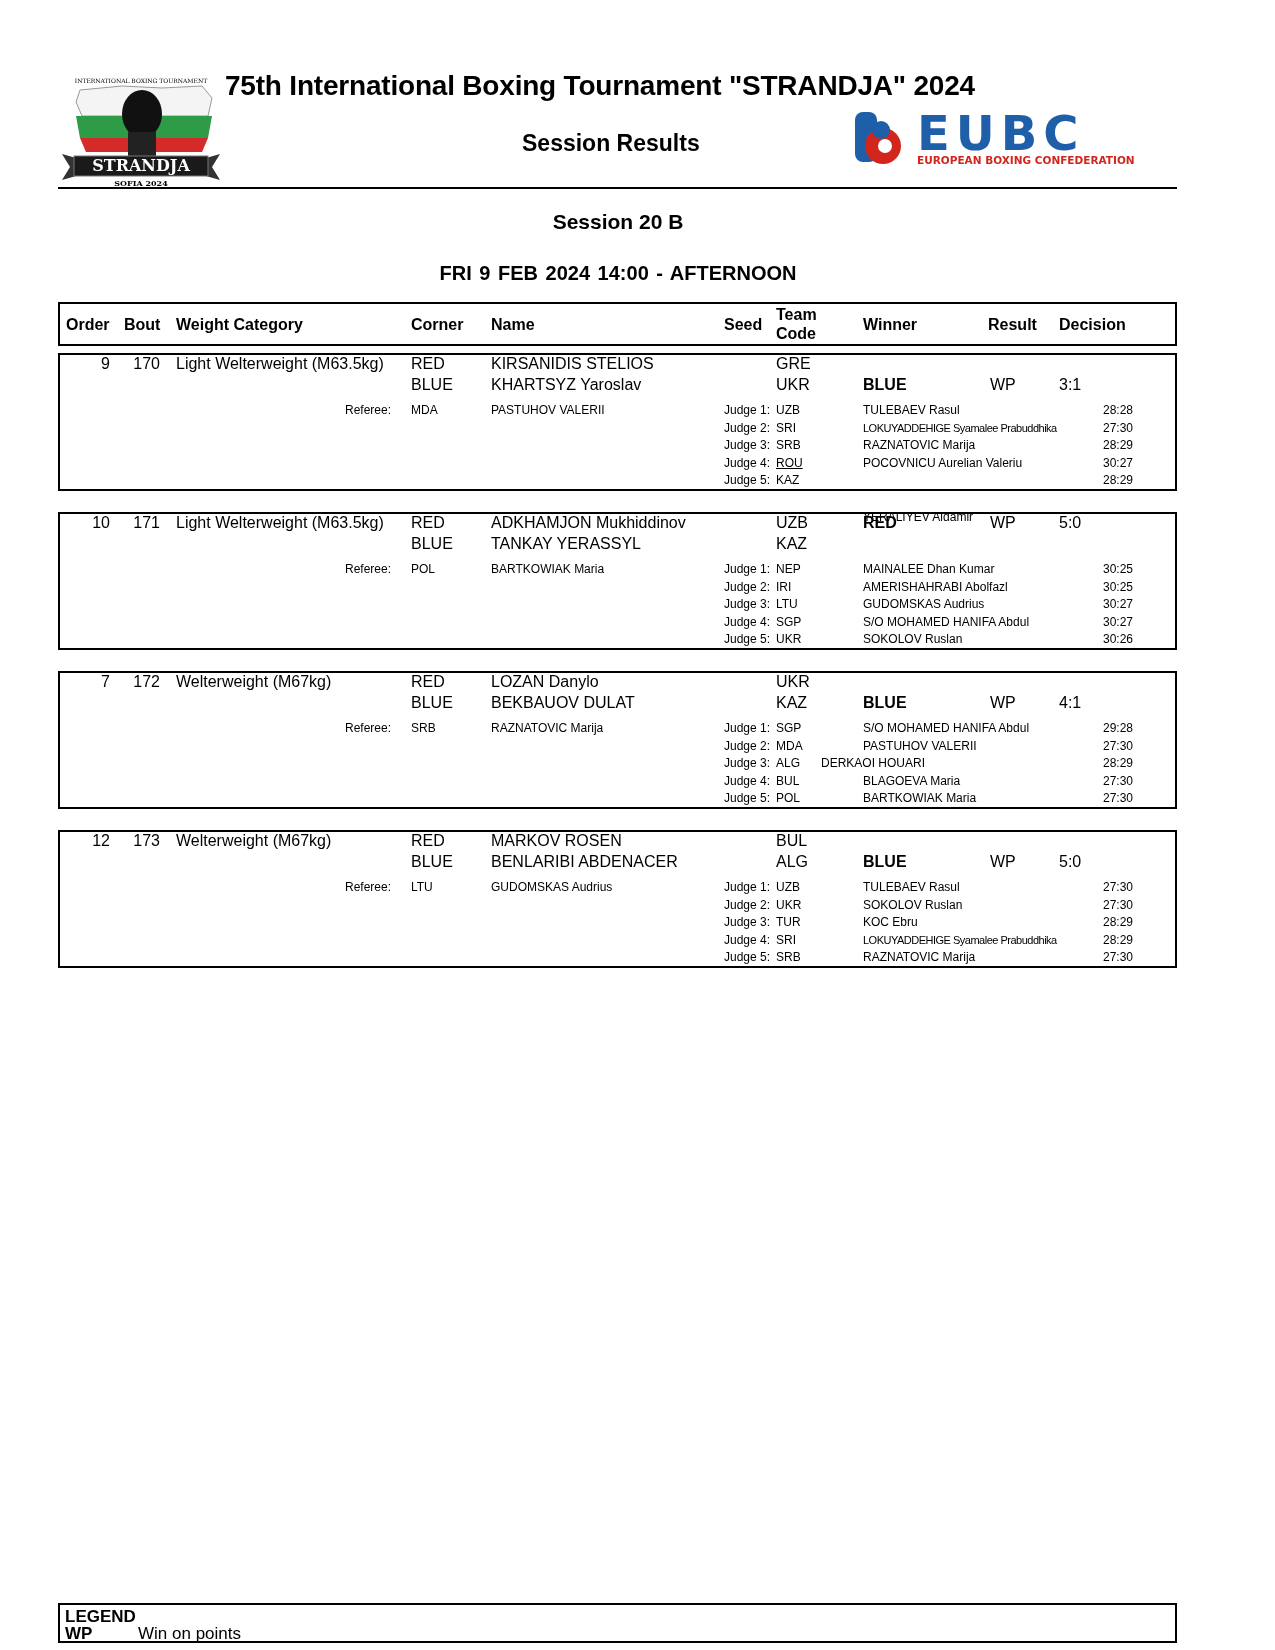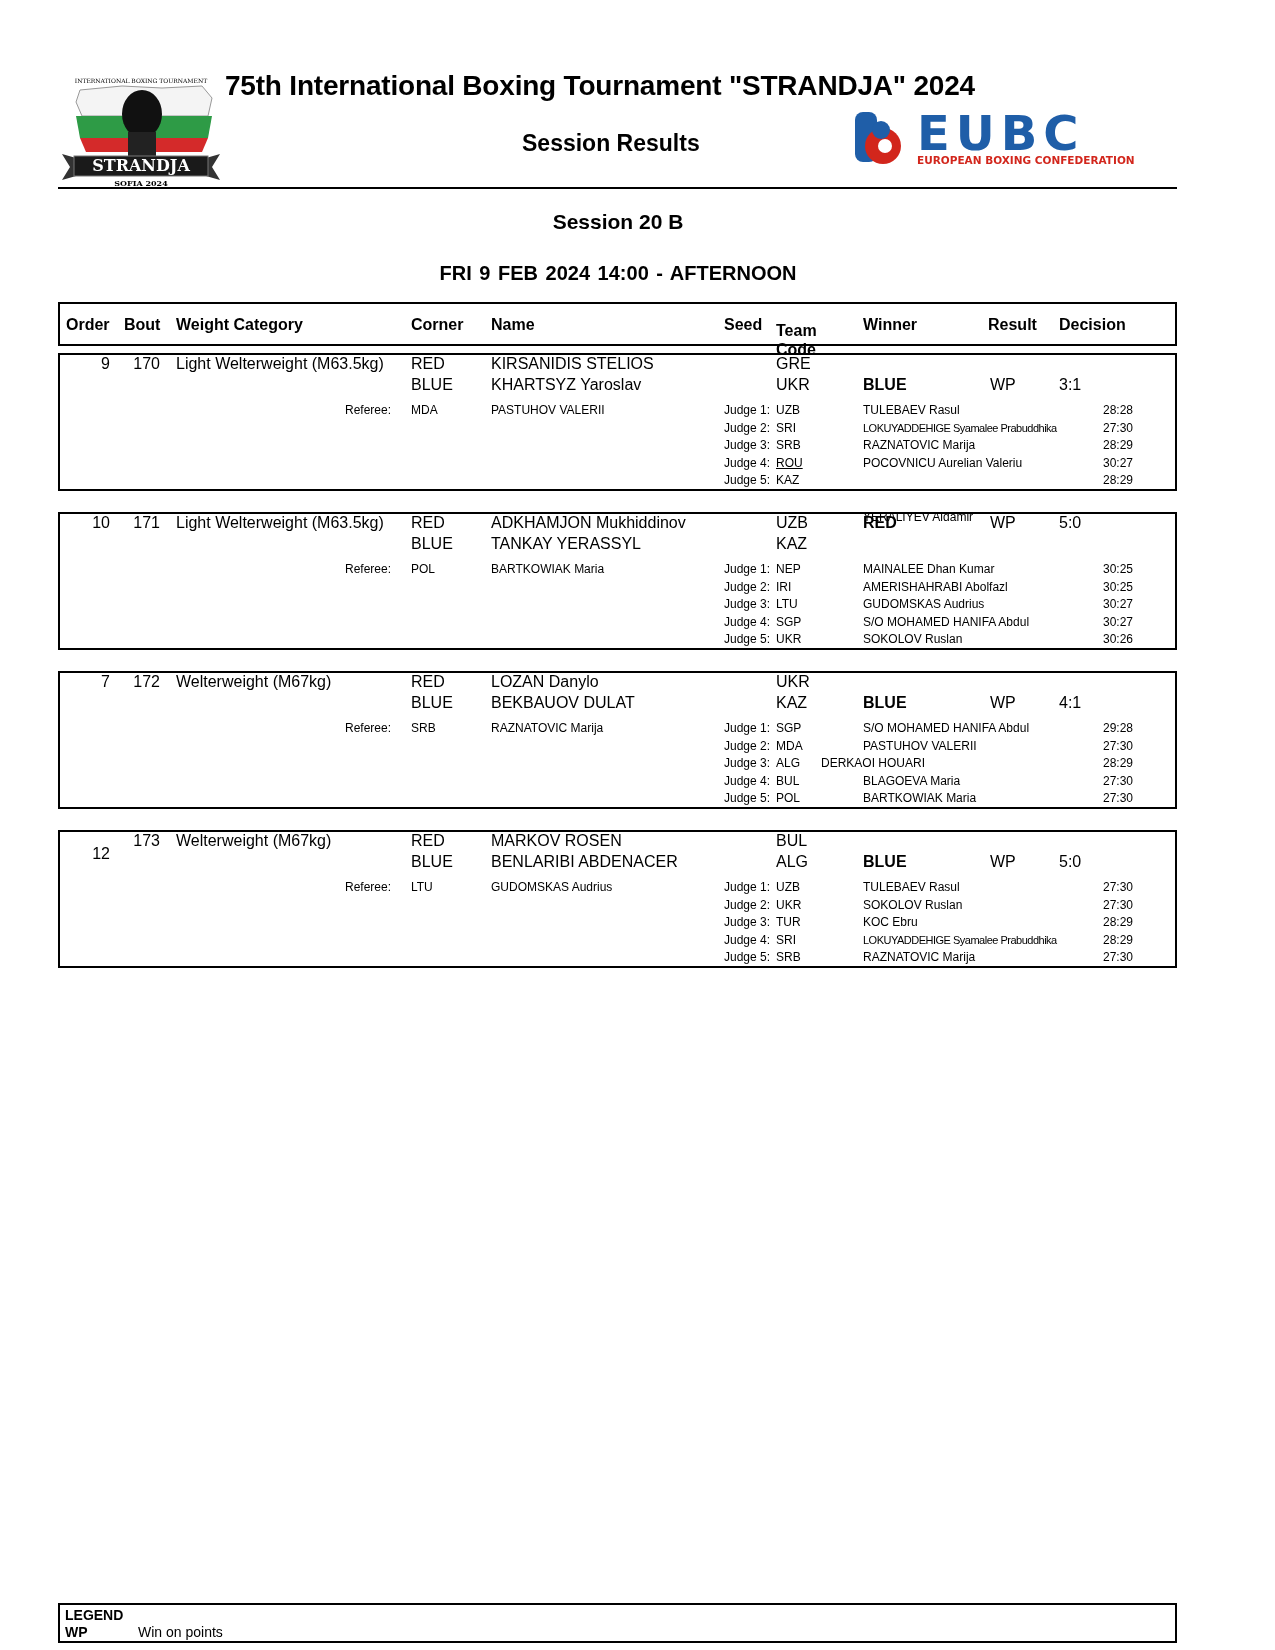--- a/index.html
+++ b/index.html
@@ -13,34 +13,34 @@
   .subtitle-inner { position: absolute; left: 522px; top: 130px; font-size: 23px; font-weight: bold; }
   .logo-right { position: absolute; left: 855px; top: 110px; width: 325px; height: 58px; }
   .header-rule { position: absolute; left: 58px; top: 187px; width: 1119px; height: 2px; background: #000; }
 
   .session { top: 210px; left: 0; width: 1236px; text-align: center; font-size: 21px; font-weight: bold; }
   .datetime { top: 262px; left: 0; width: 1236px; text-align: center; font-size: 20px; font-weight: bold; word-spacing: 2px; }
 
   
   .colhead { position: absolute; left: 58px; top: 302px; width: 1115px; height: 40px; border: 2px solid #000; }
   .colhead span { position: absolute; font-size: 16px; font-weight: bold; top: 12px; }
-  .colhead .team { top: 1px; line-height: 19px; margin-top: 16px; }
+  .colhead .team { top: 1px; line-height: 19px; }
 
   
   .bout { position: absolute; left: 58px; width: 1115px; height: 134px; border: 2px solid #000; }
   .bout span { position: absolute; white-space: nowrap; }
   .big { font-size: 16px; }
   .bold { font-weight: bold; }
   .small { font-size: 12px; }
   .tiny { font-size: 11px; letter-spacing: -0.5px; }
   .r { text-align: right; }
 
   
   .legend { position: absolute; left: 58px; top: 1603px; width: 1115px; height: 36px; border: 2px solid #000; }
-  .legend span { position: absolute; font-size: 14px; }
+  .legend span { position: absolute; font-size: 17px; }
 </style>
 </head>
 <body>
 
 <div class="logo-left">
   <svg width="158" height="112" viewBox="0 0 158 112">
     <text x="79" y="7" font-size="6" text-anchor="middle" font-family="DejaVu Serif, serif">INTERNATIONAL BOXING TOURNAMENT</text>
     <path d="M18 14 L60 10 L100 12 L140 10 L150 22 L146 40 L20 40 L14 26 Z" fill="#f4f4f4" stroke="#999" stroke-width="1"></path>
     <path d="M14 40 L150 40 L146 62 L18 62 Z" fill="#2e9b46"></path>
     <path d="M18 62 L146 62 L140 76 L24 76 Z" fill="#d42a2a"></path>
@@ -231,21 +231,21 @@
         </div>
         <div>
           <span class="small r" style="left: 640px; width: 70px; top: 118px;">Judge 5:</span>
           <span class="small" style="left: 716px; top: 118px;">POL</span>
           <span class="small" style="left: 803px; top: 118px;">BARTKOWIAK Maria</span>
           <span class="small" style="left: 1043px; top: 118px;">27:30</span>
         </div>
       </div>
   </div>
     <div class="bout" style="top: 830px;">
-    <span class="big r" style="left:0;width:50px;top:13px">12</span>
+    <span class="big r" style="left:0;width:50px;top:0">12</span>
     <span class="big r" style="left:50px;width:50px;top:0">173</span>
     <span class="big" style="left:116px;top:0">Welterweight (M67kg)</span>
     <span class="big" style="left:351px;top:0">RED</span>
     <span class="big" style="left:431px;top:0">MARKOV ROSEN</span>
     <span class="big" style="left:716px;top:0">BUL</span>
     <span class="big" style="left:351px;top:21px">BLUE</span>
     <span class="big" style="left:431px;top:21px">BENLARIBI ABDENACER</span>
     <span class="big" style="left:716px;top:21px">ALG</span>
     <span class="big bold" style="left: 803px; top: 21px;">BLUE</span>
     <span class="big" style="left: 930px; top: 21px;">WP</span>

